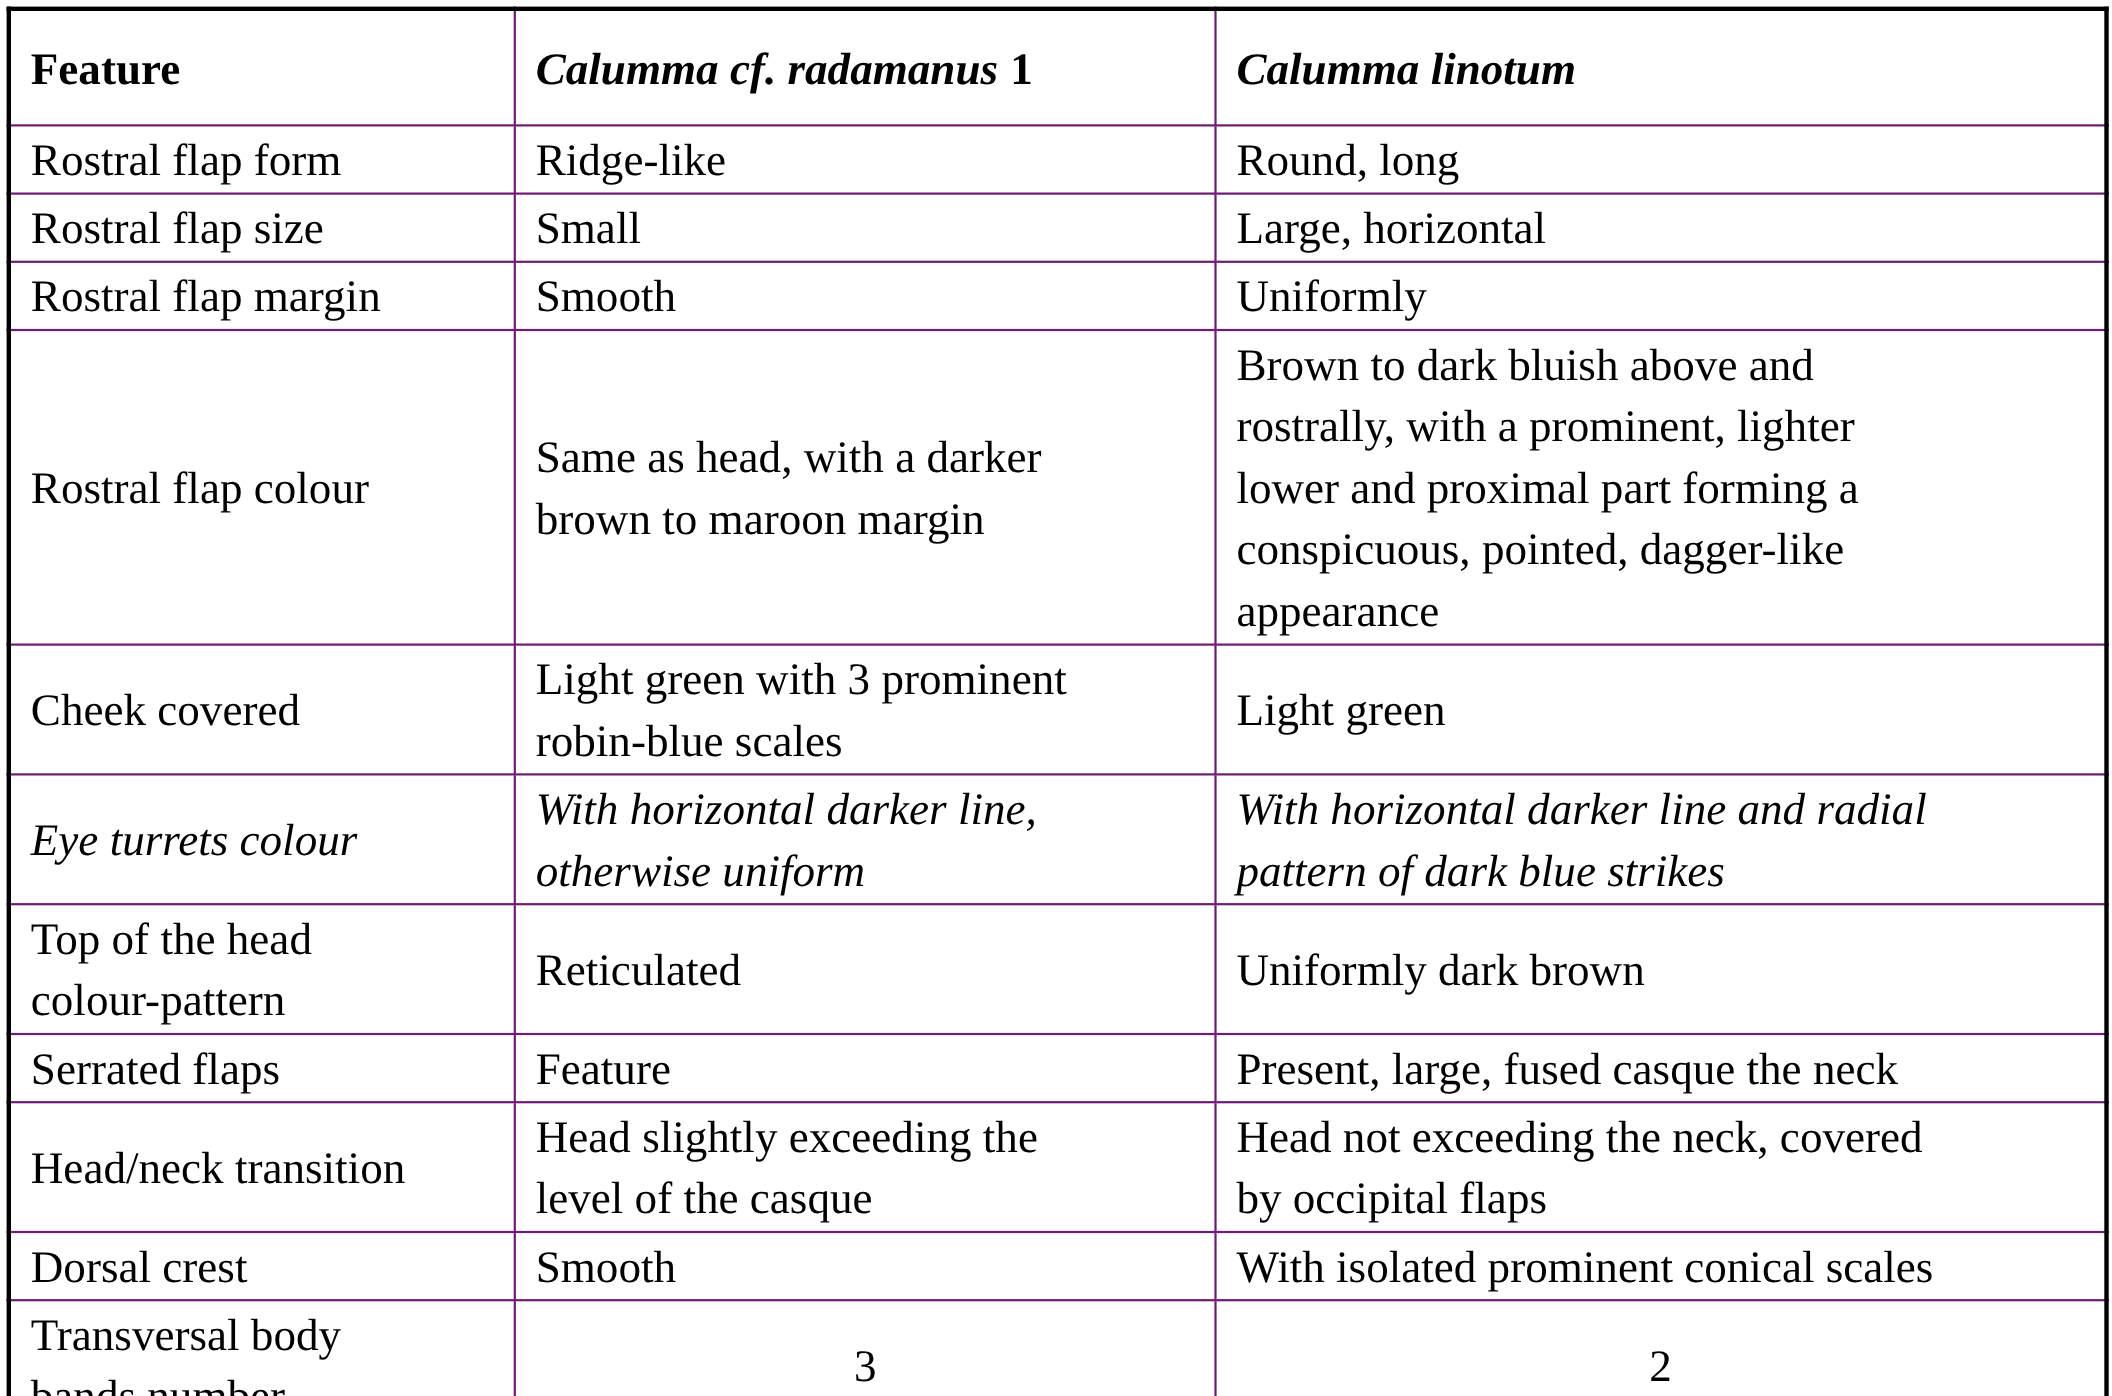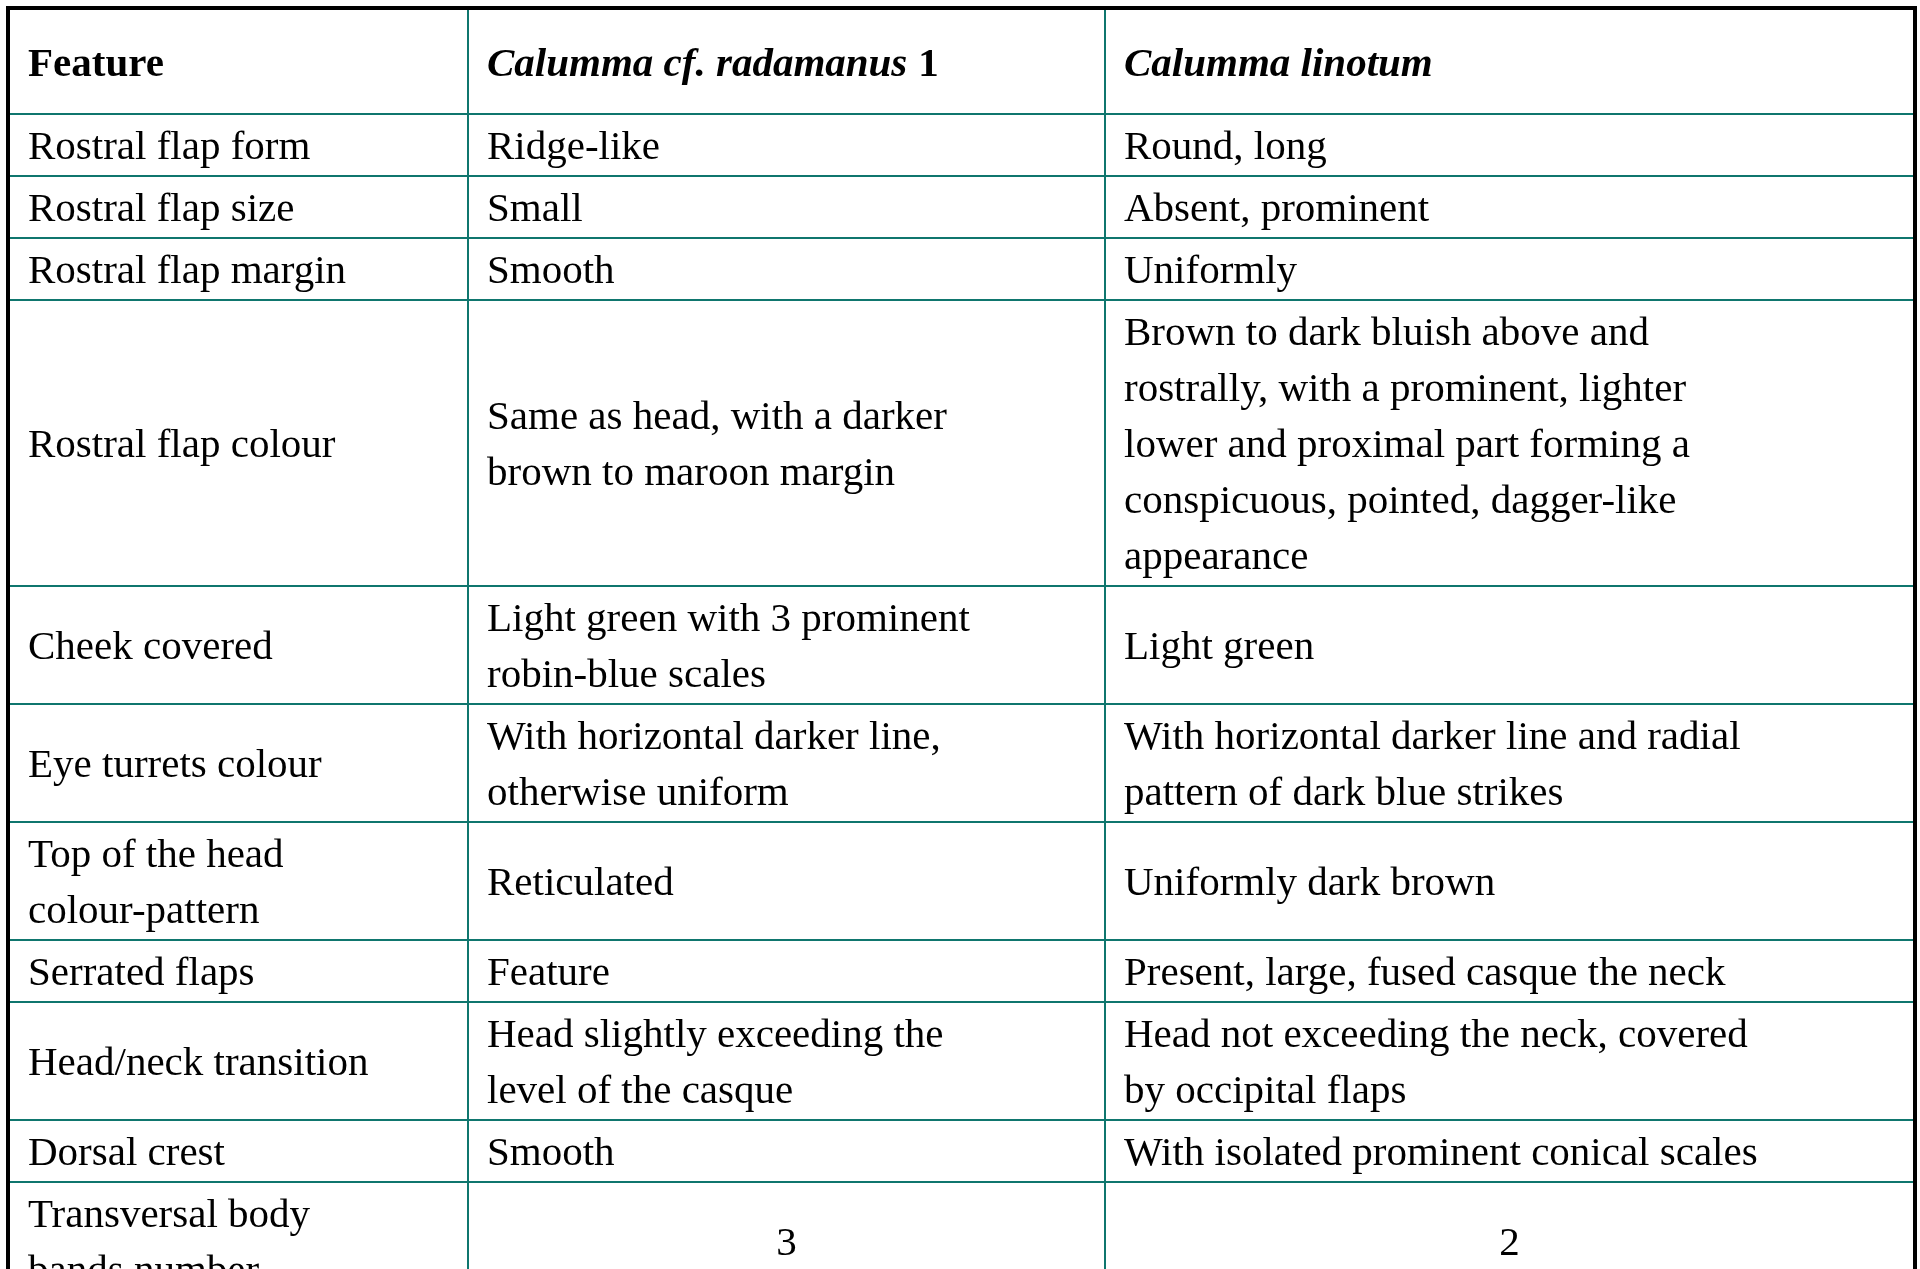--- a/index.html
+++ b/index.html
@@ -19,21 +19,21 @@
   table.compare {
     border-collapse: collapse;
     table-layout: fixed;
     width: 1907px;
     border: 4px solid #000000;
   }
   col.c1 { width: 460px; }
   col.c2 { width: 637px; }
   col.c3 { width: 810px; }
   th, td {
-    border: 2px solid #0f766e;
+    border: 2px solid #701a75;
     font-size: 41px;
     line-height: 56px;
     vertical-align: middle;
     text-align: left;
     padding: 2px 10px 2px 18px;
     white-space: pre-line;
     overflow: hidden;
     box-sizing: border-box;
   }
   th {
@@ -50,21 +50,21 @@
     text-align: center;
     padding-left: 0;
     padding-right: 0;
   }
   tr.h-header { height: 106px; }
   tr.h-r1  { height: 57px;  }
   tr.h-r2  { height: 58px;  }
   tr.h-r3  { height: 59px;  }
   tr.h-r4  { height: 280px; }
   tr.h-r5  { height: 118px; }
-  tr.h-r6  { height: 116px; }
+  tr.h-r6  { height: 116px; font-style: italic; }
   tr.h-r7  { height: 112px; }
   tr.h-r8  { height: 58px;  }
   tr.h-r9  { height: 116px; margin-top: 19px; }
   tr.h-r10 { height: 57px;  }
   tr.h-r11 { height: 117px; }
 </style>
 </head>
 <body>
 
 <div class="page">
@@ -83,21 +83,21 @@
     </thead>
     <tbody>
       <tr class="h-r1">
         <td>Rostral flap form</td>
         <td>Ridge-like</td>
         <td>Round, long</td>
       </tr>
       <tr class="h-r2">
         <td>Rostral flap size</td>
         <td>Small</td>
-        <td>Absent, prominent</td>
+        <td>Large, horizontal</td>
       </tr>
       <tr class="h-r3">
         <td>Rostral flap margin</td>
         <td>Smooth</td>
         <td>Uniformly</td>
       </tr>
       <tr class="h-r4">
         <td>Rostral flap colour</td>
         <td>Same as head, with a darker
 brown to maroon margin</td>

